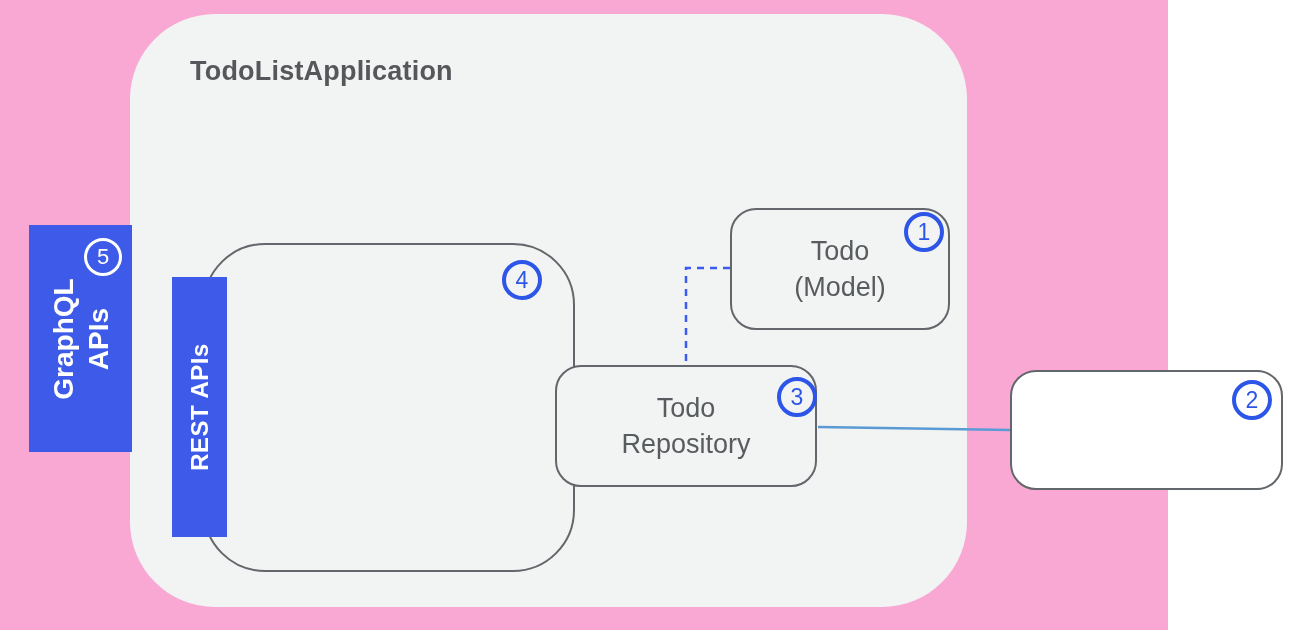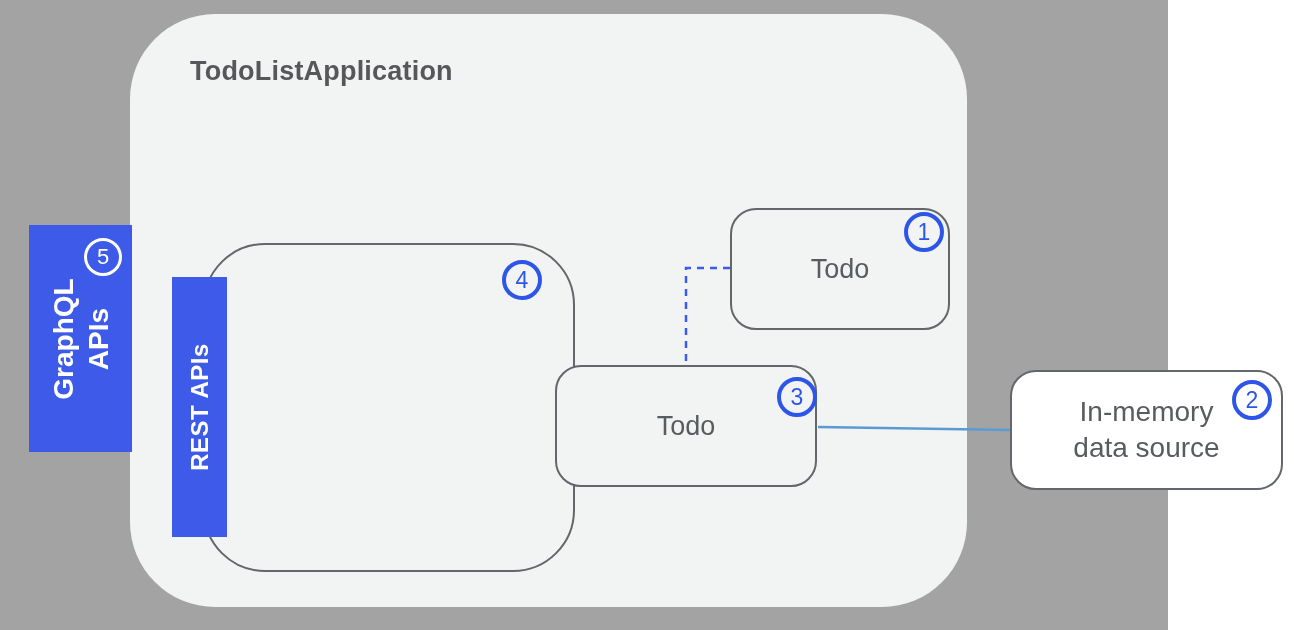--- a/index.html
+++ b/index.html
@@ -15,21 +15,21 @@
   * { margin: 0; padding: 0; box-sizing: border-box; }
   html, body {
     width: 1294px; height: 630px;
     background: #ffffff;
     font-family: "Liberation Sans", sans-serif;
     overflow: hidden;
   }
   .canvas {
     position: relative;
     width: 1168px; height: 630px;
-    background: #a3a3a3;
+    background: #f9a8d4;
   }
   .app-container {
     position: absolute;
     left: 130px; top: 14px;
     width: 837px; height: 593px;
     background: var(--container-gray);
     border-radius: 85px;
     z-index: 1;
   }
   .app-title {
@@ -175,32 +175,30 @@
     <div class="badge badge--controller">4</div>
   </div>
 
   <div class="api-box api-box--rest">
     <div class="vertical-label vertical-label--rest">REST APIs</div>
   </div>
 
   <div class="node node--repository">
     <div>
       <div>Todo</div>
+      <div>Repository</div>
     </div>
     <div class="badge badge--repository">3</div>
   </div>
 
   <div class="node node--model">
     <div>
       <div>Todo</div>
+      <div>(Model)</div>
     </div>
     <div class="badge badge--model">1</div>
   </div>
 
   <div class="node node--datasource">
-    <div>
-      <div>In-memory</div>
-      <div>data source</div>
-    </div>
     <div class="badge badge--datasource">2</div>
   </div>
 
 </div>
 
 </body></html>

